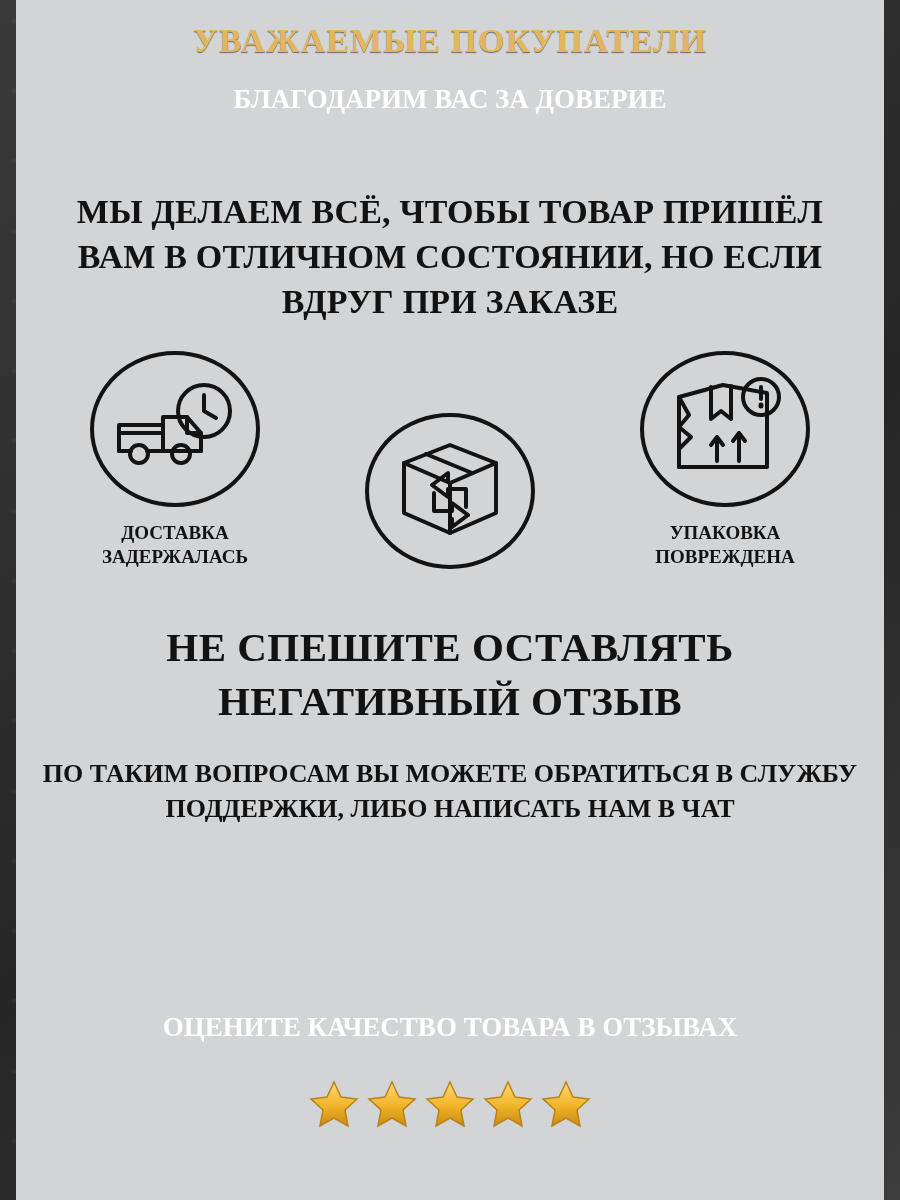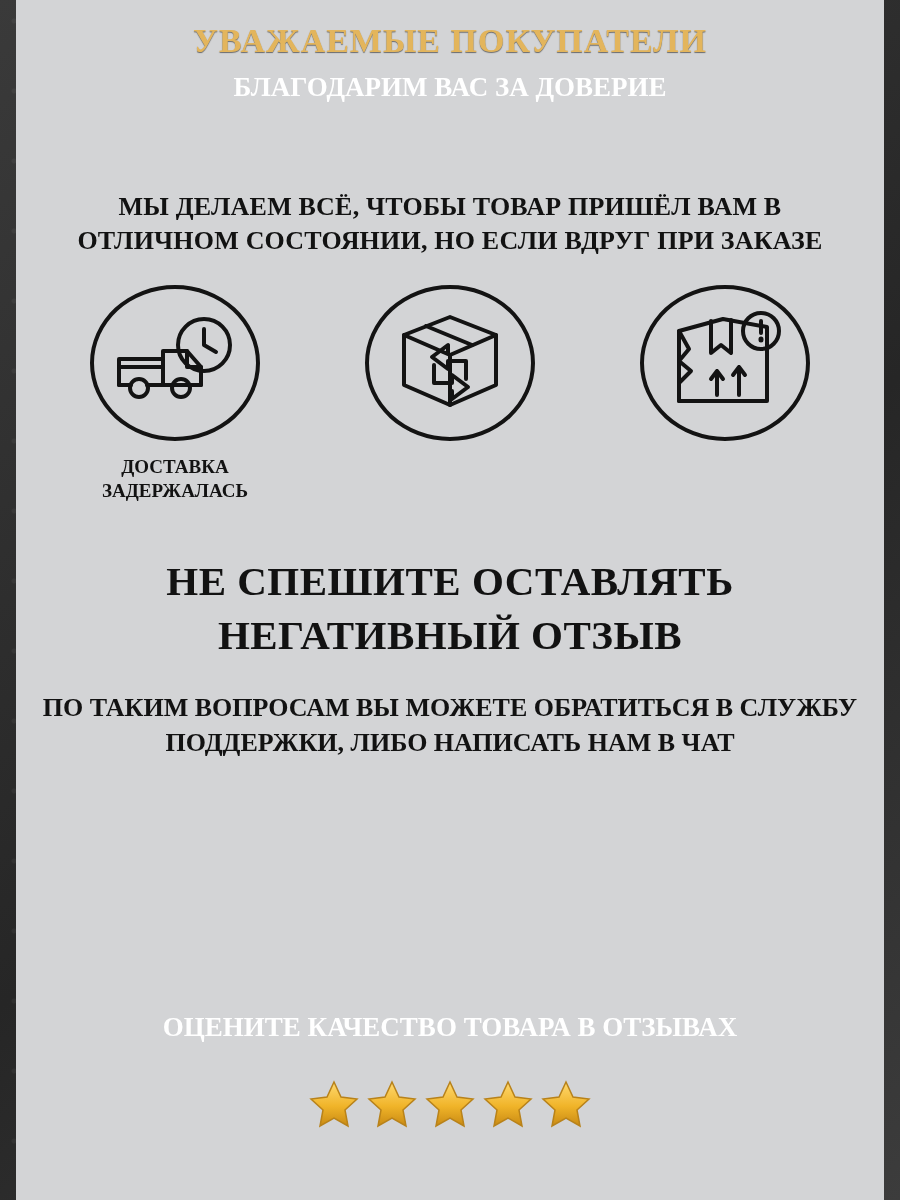--- a/index.html
+++ b/index.html
@@ -35,38 +35,38 @@
   .header {
     position:absolute; top:22px; left:0; right:0;
     text-align:center; z-index:5;
   }
   .header-title {
     font-size:34px; font-weight:bold; letter-spacing:1px;
     color:#e3b55c; text-transform:uppercase;
     text-shadow:0 1px 1px rgba(0,0,0,.5);
   }
   .header-sub {
-    margin-top:12px;
+    margin-top:24px;
     font-size:27px; font-weight:bold; line-height:1.18;
     color:#ffffff; text-transform:uppercase;
   }
 
   
   .content {
     position:absolute; top:190px; left:40px; right:40px;
     text-align:center; color:#121212; z-index:4;
   }
   .intro {
-    font-size:26px; font-weight:bold; line-height:1.32;
+    font-size:34px; font-weight:bold; line-height:1.32;
     text-transform:uppercase; letter-spacing:.2px;
   }
 
   .icons-row {
     margin-top:26px;
-    display:flex; justify-content:space-between; align-items:flex-start;
+    display:flex; justify-content:space-between; align-items:flex-end;
     padding:0 10px;
   }
   .icon-item { width:250px; text-align:center; }
   .icon-circle {
     width:170px; height:156px; margin:0 auto;
     border:4px solid #131313;
     border-radius:50%;
     display:flex; align-items:center; justify-content:center;
     background:transparent;
   }
@@ -165,20 +165,21 @@
               <path d="M16 22 L26 40 L16 52 L28 62 L16 74 L16 92"></path>
               <path d="M48 12 L48 44 L58 36 L68 44 L68 11"></path>
               <path d="M54 62 L54 86 M54 62 L48 70 M54 62 L60 70"></path>
               <path d="M76 58 L76 86 M76 58 L70 66 M76 58 L82 66"></path>
               <circle cx="98" cy="22" r="18"></circle>
               <path d="M98 12 L98 24"></path>
               <path d="M98 30 L98 31" stroke-width="5"></path>
             </g>
           </svg>
         </div>
+        <div class="icon-caption">УПАКОВКА ПОВРЕЖДЕНА</div>
       </div>
 
     </div>
 
     <div class="big-warning">НЕ СПЕШИТЕ ОСТАВЛЯТЬ НЕГАТИВНЫЙ ОТЗЫВ</div>
     <div class="support-text">ПО ТАКИМ ВОПРОСАМ ВЫ МОЖЕТЕ ОБРАТИТЬСЯ В СЛУЖБУ ПОДДЕРЖКИ, ЛИБО НАПИСАТЬ НАМ В ЧАТ</div>
   </div>
 
   <div class="footer">
     <div class="footer-title">ОЦЕНИТЕ КАЧЕСТВО ТОВАРА В ОТЗЫВАХ</div>

